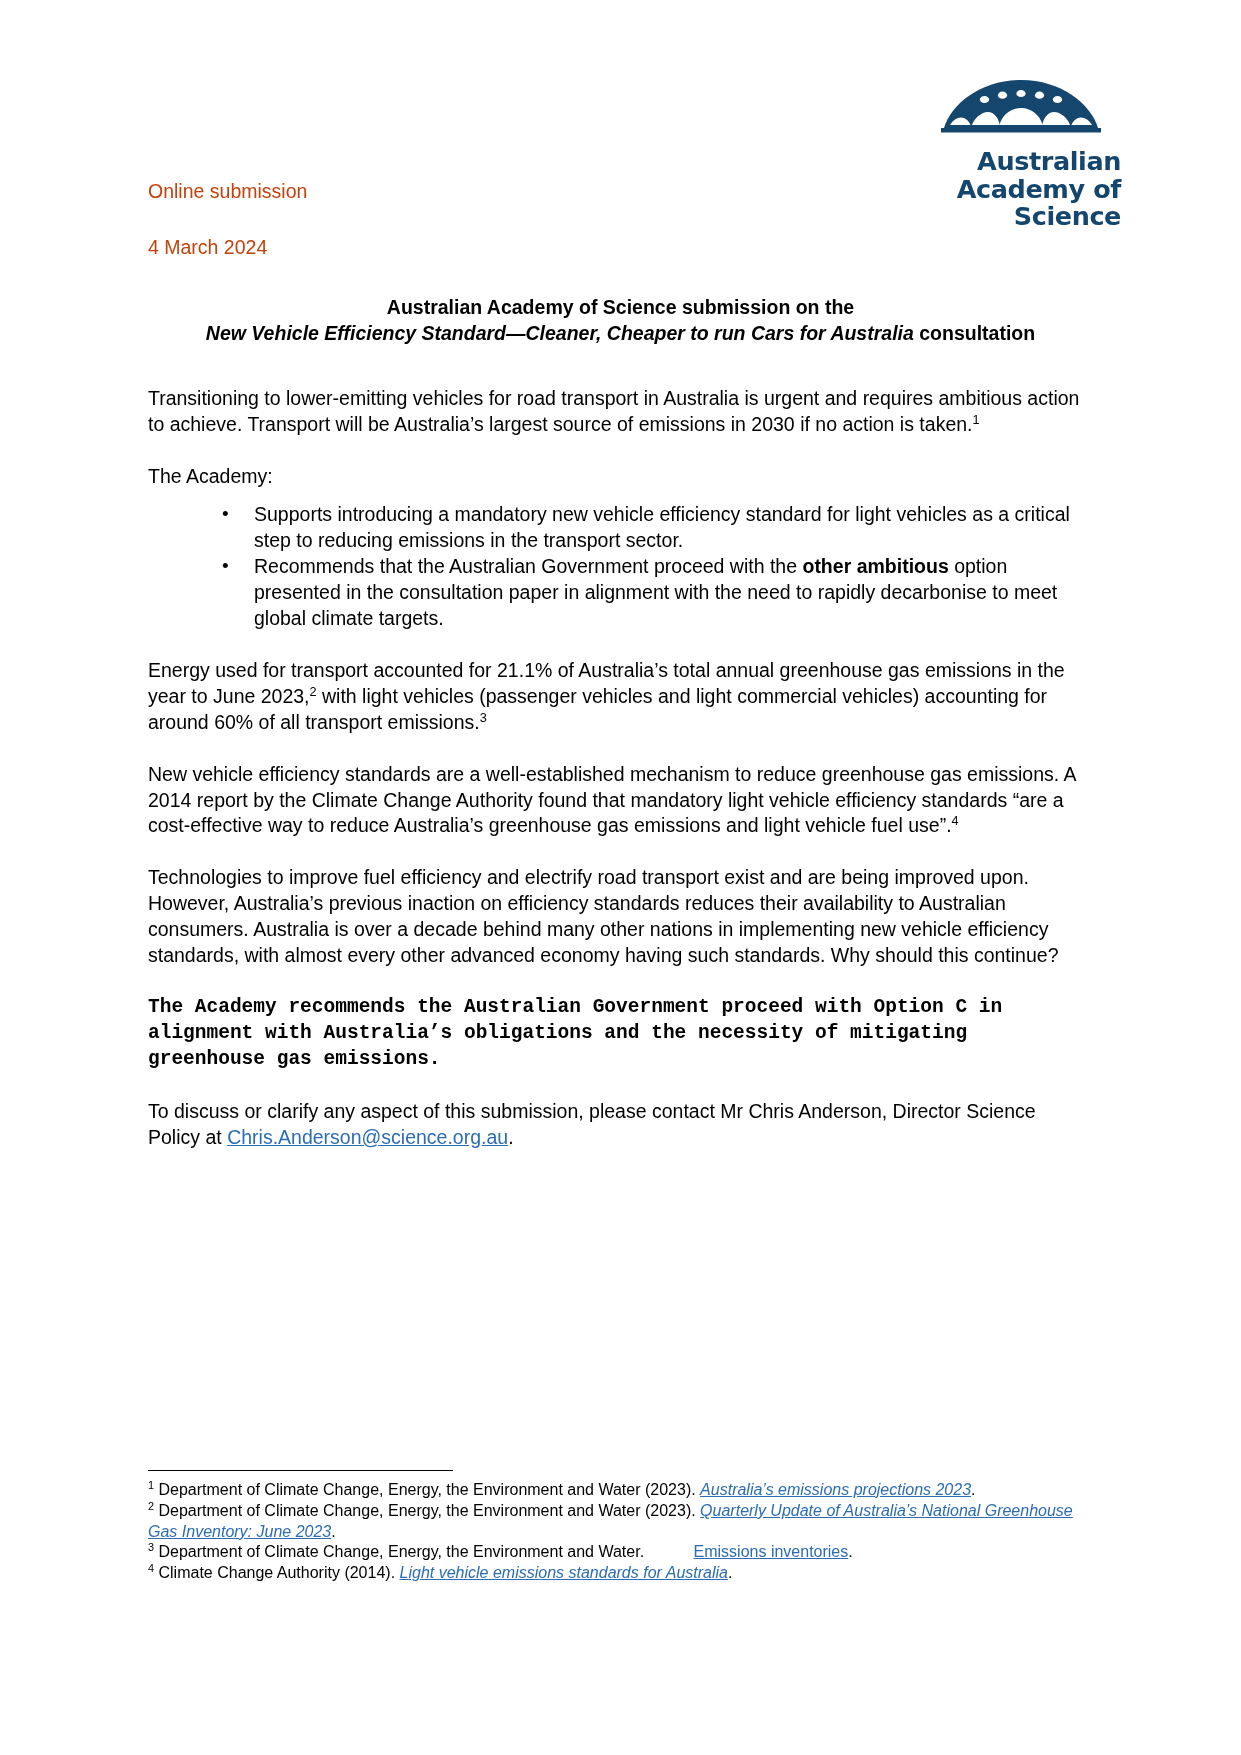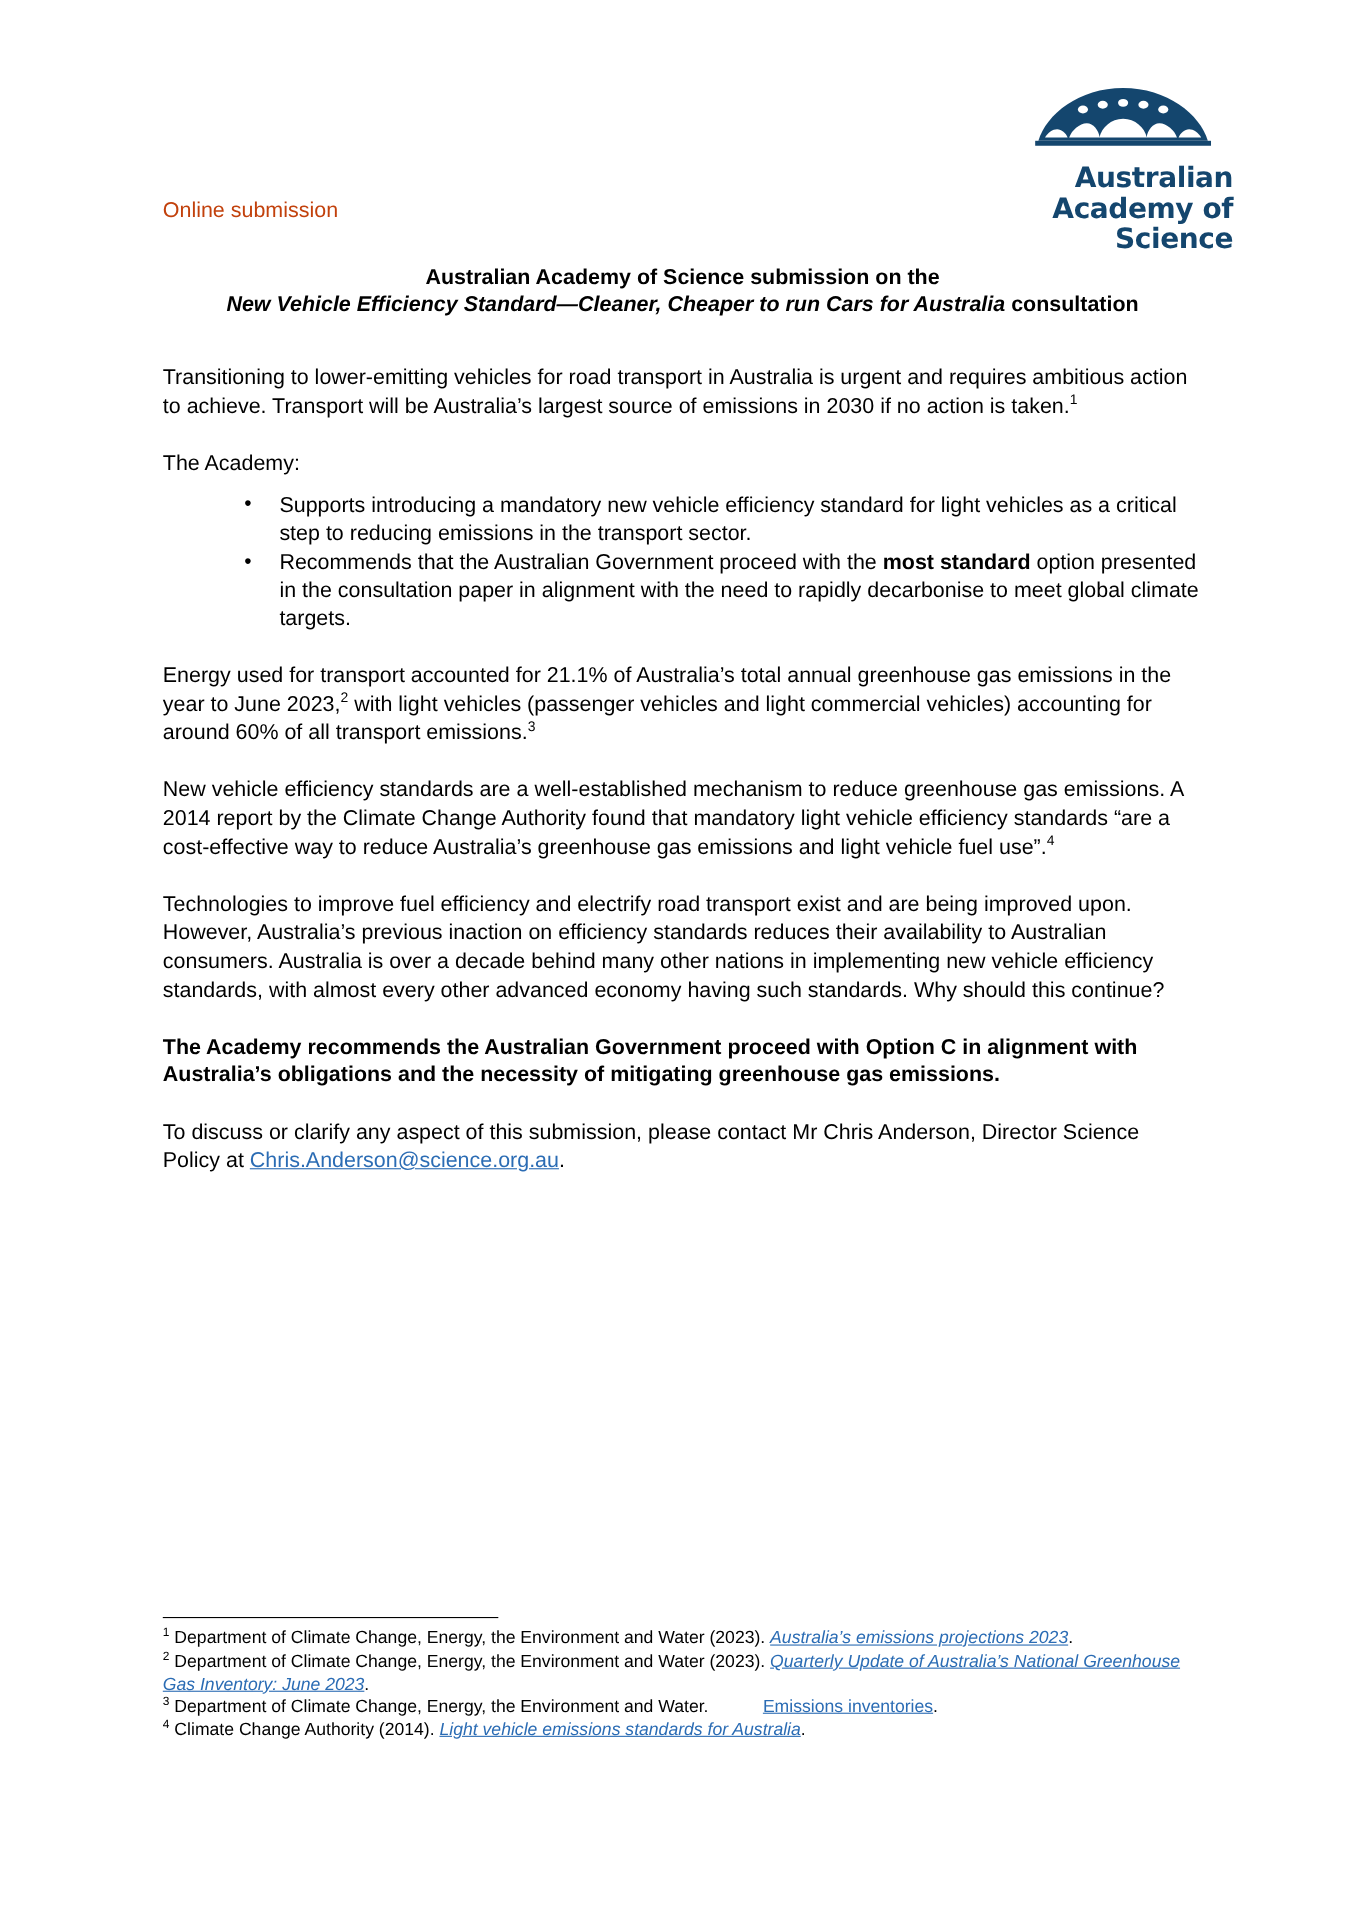--- a/index.html
+++ b/index.html
@@ -62,21 +62,21 @@
     color: #000;
   }
   .doc-title .ital { font-style: italic; }
 
   p.body {
     font-size: 19.5px;
     line-height: 1.33;
     color: #000;
     margin: 0;
   }
-  p.body.bolded { font-weight: bold; }
+  p.body.bolded { font-weight: bold; font-family: Liberation Mono, monospace; }
 
   ul.bullets {
     margin: 0;
     padding: 0 0 0 74px;
     list-style: none;
   }
   ul.bullets li {
     position: relative;
     font-size: 19.5px;
     line-height: 1.33;
@@ -162,33 +162,34 @@
       <div>Australian</div>
       <div>Academy of</div>
       <div>Science</div>
     </div>
   </div>
 
   <div class="content">
 
     <div class="meta-line" style="margin-top:182px;">Online submission</div>
 
+    <div class="meta-line" style="margin-top:36px;">4 March 2024</div>
 
     <div class="doc-title" style="margin-top:38px;">
       <div>Australian Academy of Science submission on the</div>
       <div><span class="ital">New Vehicle Efficiency Standard—Cleaner, Cheaper to run Cars for Australia</span><span> consultation</span></div>
     </div>
 
     <p class="body" style="margin-top:40px;"><span>Transitioning to lower-emitting vehicles for road transport in Australia is urgent and requires ambitious action to achieve. Transport will be Australia’s largest source of emissions in 2030 if no action is taken.</span><sup>1</sup></p>
 
     <p class="body" style="margin-top:26px;">The Academy:</p>
 
     <ul class="bullets" style="margin-top:12px;">
       <li><span>Supports introducing a mandatory new vehicle efficiency standard for light vehicles as a critical step to reducing emissions in the transport sector.</span><strong></strong><span></span></li>
-      <li><span>Recommends that the Australian Government proceed with the </span><strong>most standard</strong><span> option presented in the consultation paper in alignment with the need to rapidly decarbonise to meet global climate targets.</span></li>
+      <li><span>Recommends that the Australian Government proceed with the </span><strong>other ambitious</strong><span> option presented in the consultation paper in alignment with the need to rapidly decarbonise to meet global climate targets.</span></li>
     </ul>
 
     <p class="body" style="margin-top:26px;"><span>Energy used for transport accounted for 21.1% of Australia’s total annual greenhouse gas emissions in the year to June 2023,</span><sup>2</sup><span> with light vehicles (passenger vehicles and light commercial vehicles) accounting for around 60% of all transport emissions.</span><sup>3</sup></p>
 
     <p class="body" style="margin-top:26px;"><span>New vehicle efficiency standards are a well-established mechanism to reduce greenhouse gas emissions. A 2014 report by the Climate Change Authority found that mandatory light vehicle efficiency standards “are a cost-effective way to reduce Australia’s greenhouse gas emissions and light vehicle fuel use”.</span><sup>4</sup></p>
 
     <p class="body" style="margin-top:26px;">Technologies to improve fuel efficiency and electrify road transport exist and are being improved upon. However, Australia’s previous inaction on efficiency standards reduces their availability to Australian consumers. Australia is over a decade behind many other nations in implementing new vehicle efficiency standards, with almost every other advanced economy having such standards. Why should this continue?</p>
 
     <p class="body bolded" style="margin-top:26px;">The Academy recommends the Australian Government proceed with Option C in alignment with Australia’s obligations and the necessity of mitigating greenhouse gas emissions.</p>
 

